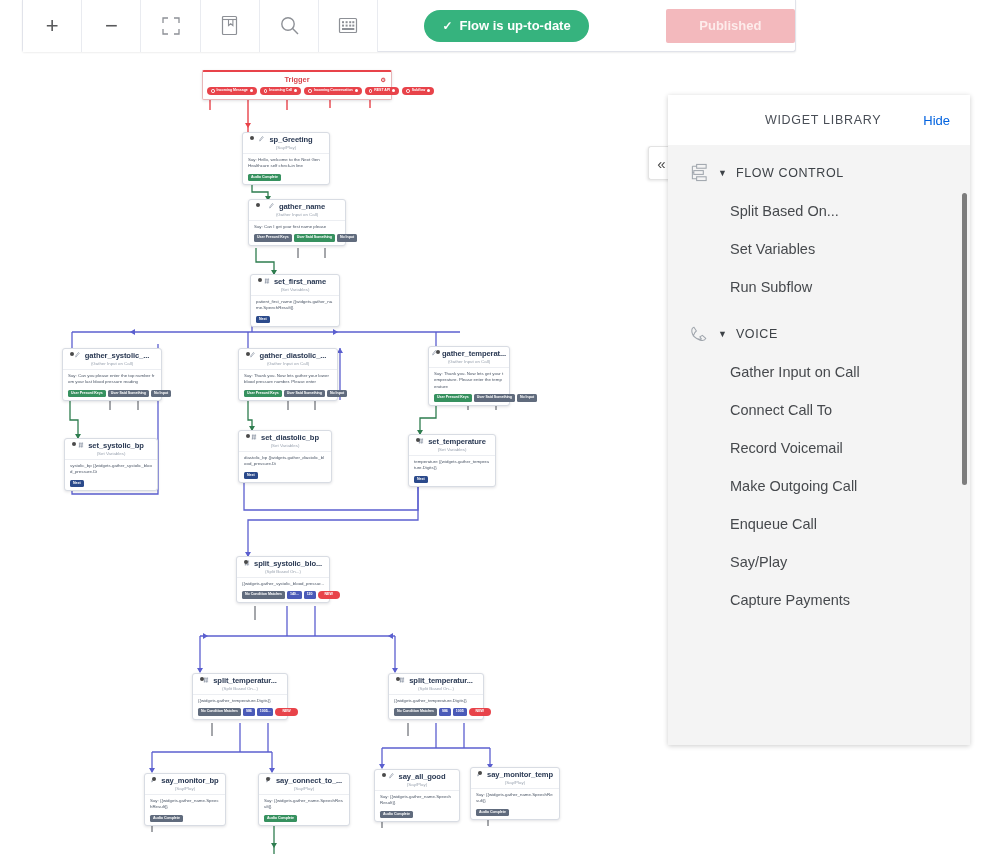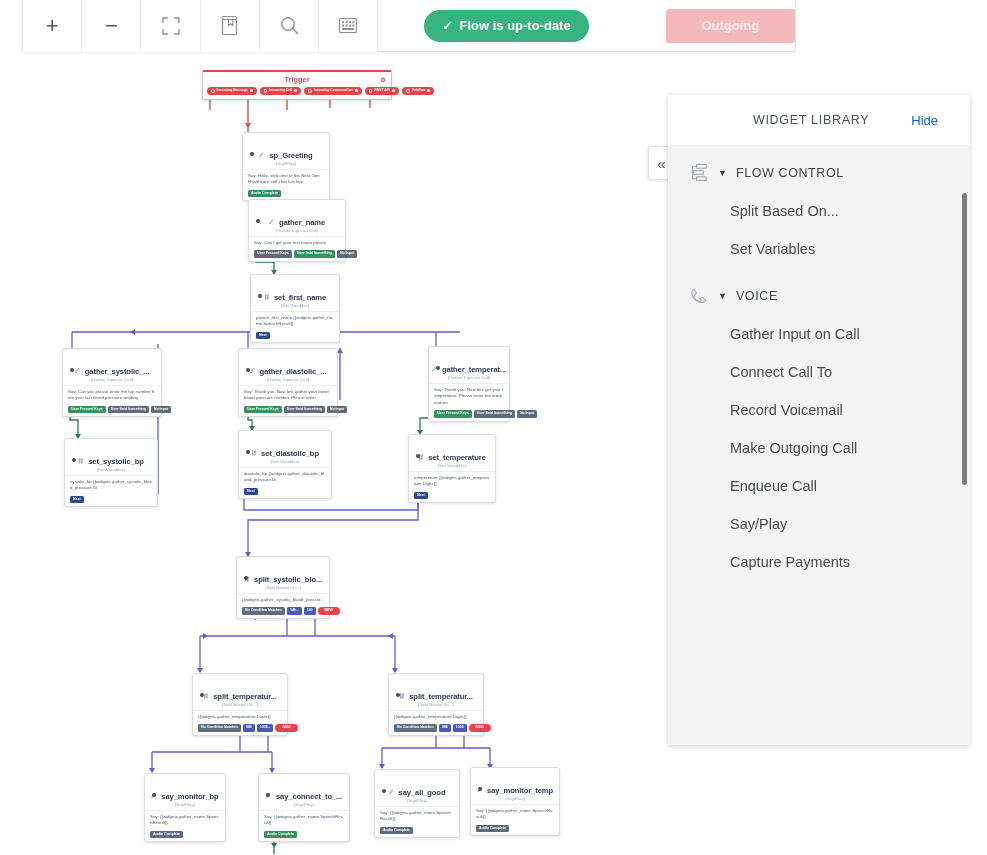--- a/index.html
+++ b/index.html
@@ -63,21 +63,21 @@
   .canvas { position: absolute; inset: 0; border-radius: 11px; }
   svg.wires { position: absolute; left: 0; top: 0; width: 987px; height: 855px; pointer-events: none; }
 
   
   .node {
     position: absolute;
     background: #fff;
     border: 1px solid #d8dce3;
     border-radius: 3px;
     box-shadow: 0 1px 3px rgba(20,20,40,0.13);
-    padding: 16px 5px 3px 5px;
+    padding: 0 5px 3px 5px;
   }
   .node-head {
     display: flex; align-items: center; gap: 4px;
     justify-content: center;
     position: relative;
     padding-top: 2px;
   }
   .node-dot {
     position: absolute; left: 2px; top: 3px;
     width: 4px; height: 4px; border-radius: 50%;
@@ -147,21 +147,21 @@
   
   .wlib {
     position: absolute; left: 668px; top: 95px;
     width: 302px; height: 650px;
     background: #f4f4f4;
     box-shadow: 0 1px 5px rgba(0,0,0,0.2);
   }
   .wlib-header {
     height: 50px; background: #fff;
     display: flex; align-items: center; justify-content: flex-end;
-    padding: 0 32px; gap: 42px;
+    padding: 0 20px; gap: 42px;
   }
   .wlib-title {
     font-size: 12.5px; color: #4a4f57; letter-spacing: 0.7px; font-weight: 500;
   }
   .wlib-hide {
     font-size: 13px; color: #0263e0; cursor: pointer; font-weight: 500;
   }
   .wlib-scroll {
     position: relative; height: 600px; overflow: hidden;
   }
@@ -639,21 +639,21 @@
             <rect x="14.3" y="7.6" width="2" height="2"></rect>
           <rect x="4" y="11" width="12.3" height="2"></rect>
         </g>
       </svg>
     </div>
     <div class="status-pill">
       <span class="chk">✓</span>
       <span>Flow is up-to-date</span>
     </div>
     <div class="published-btn">
-      <span>Outgoing</span>
+      <span>Published</span>
     </div>
   </div>
 
   <div class="wlib-collapse">
     <span>«</span>
   </div>
   <div class="wlib">
     <div class="wlib-header">
       <span class="wlib-title">WIDGET LIBRARY</span>
       <span class="wlib-hide">Hide</span>
@@ -665,20 +665,21 @@
           <rect x="7" y="1.5" width="10" height="4" stroke="#a0a6ad" stroke-width="1.1" fill="none"></rect>
           <rect x="4" y="8" width="10" height="4" stroke="#a0a6ad" stroke-width="1.1" fill="none"></rect>
           <rect x="7" y="14.5" width="10" height="4" stroke="#a0a6ad" stroke-width="1.1" fill="none"></rect>
           <path d="M2.5 3.5 H7 M2.5 3.5 V16.5 H7 M2.5 10 H4" stroke="#a0a6ad" stroke-width="1.1" fill="none"></path>
         </svg>
         <span class="wlib-caret">▼</span>
         <span class="wlib-group-label">FLOW CONTROL</span>
       </div>
       <div class="wlib-item">Split Based On...</div>
       <div class="wlib-item">Set Variables</div>
+      <div class="wlib-item">Run Subflow</div>
 
       <div class="wlib-group">
         <svg class="wlib-group-icon" viewBox="0 0 20 20">
           <path d="M3.5 12.5 c3 3 6.5 4 8.5 3.3 l-1.6 -2.3 l2.6 -1.5 l3.6 3.2
                    c-0.6 1.6 -3 2.6 -6 1.8 C6 16 2.5 12 2 8.5 c-0.4 -2.8 0.8 -4.6 2.2 -5
                    l2.5 3.8 l-1.6 1.8 z" stroke="#a0a6ad" stroke-width="1.1" fill="none"></path>
         </svg>
         <span class="wlib-caret">▼</span>
         <span class="wlib-group-label">VOICE</span>
       </div>

